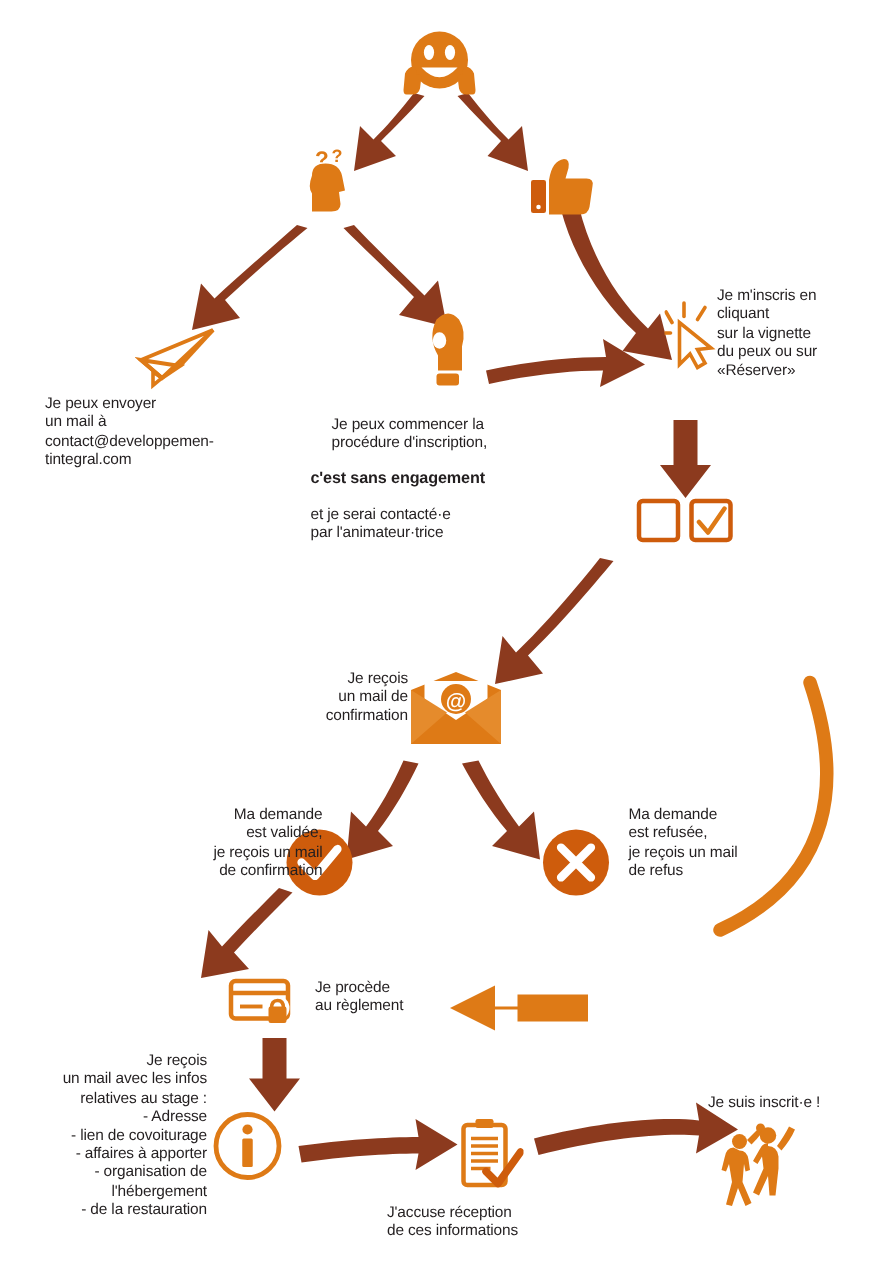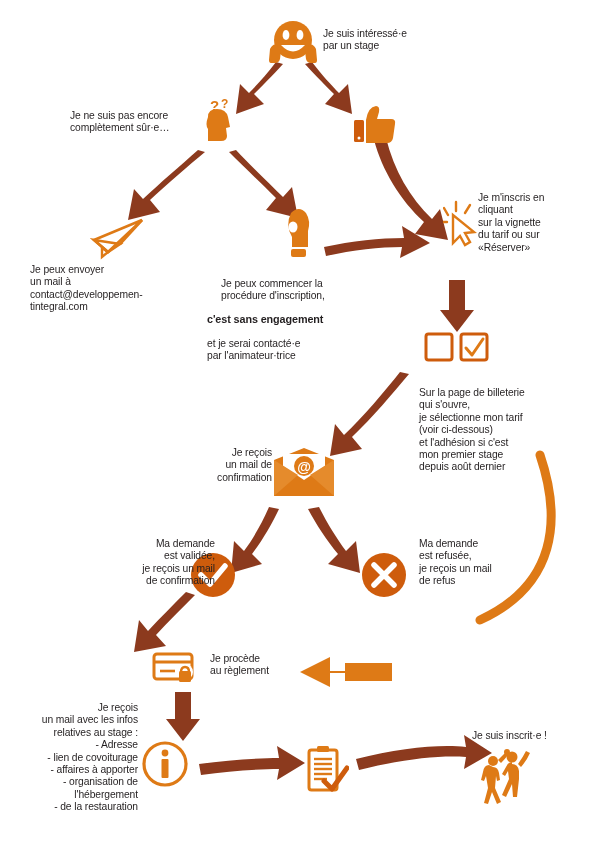--- a/index.html
+++ b/index.html
@@ -229,51 +229,40 @@
         <path d="M19 12 q4 -4 7 -7 l3 2 q-3 4 -7 8 Z"></path>
         <circle cx="28" cy="4" r="3"></circle>
 
         <circle cx="33" cy="9" r="5.5"></circle>
         <path d="M33 16 q6 0 7 7 l0 8 l-2 18 l-4 0 l-1 -13 l-6 13 l-4 -2 l7 -16 l-1 -8 l-3 5 l-3 -2 l4 -7 q2 -5 6 -5 Z"></path>
         <path d="M39 16 q5 -7 8 -13 l4 2 q-3 7 -9 14 Z"></path>
       </g>
     </svg>
   </div>
 
-  <div class="txt" id="t-interest">Je suis intéressé·e
-par un stage</div>
-
-  <div class="txt" id="t-notsure">Je ne suis pas encore
-complètement sûr·e…</div>
+
 
 
   <div class="txt" id="t-click">Je m'inscris en
 cliquant
 sur la vignette
-du tarif ou sur
+du peux ou sur
 «Réserver»</div>
 
   <div class="txt" id="t-mail">Je peux envoyer
 un mail à
 contact@developpemen-
 tintegral.com</div>
 
   <div class="txt" id="t-proc-a">Je peux commencer la
 procédure d'inscription,</div>
   <div class="txt bold" id="t-proc-b">c'est sans engagement</div>
   <div class="txt" id="t-proc-c">et je serai contacté·e
 par l'animateur·trice</div>
 
-  <div class="txt" id="t-billet">Sur la page de billeterie
-qui s'ouvre,
-je sélectionne mon tarif
-(voir ci-dessous)
-et l'adhésion si c'est
-mon premier stage
-depuis août dernier</div>
 
   <div class="txt" id="t-confirm">Je reçois
 un mail de
 confirmation</div>
 
   <div class="txt" id="t-valid">Ma demande
 est validée,
 je reçois un mail
 de confirmation</div>
 
@@ -289,16 +278,18 @@
   <div class="txt" id="t-infos">Je reçois
 un mail avec les infos
 relatives au stage :
 - Adresse
 - lien de covoiturage
 - affaires à apporter
 - organisation de
 l'hébergement
 - de la restauration</div>
 
+  <div class="txt" id="t-accuse">J'accuse réception
+de ces informations</div>
 
   <div class="txt" id="t-inscrit">Je suis inscrit·e !</div>
 
 </div>
 
 </body></html>

